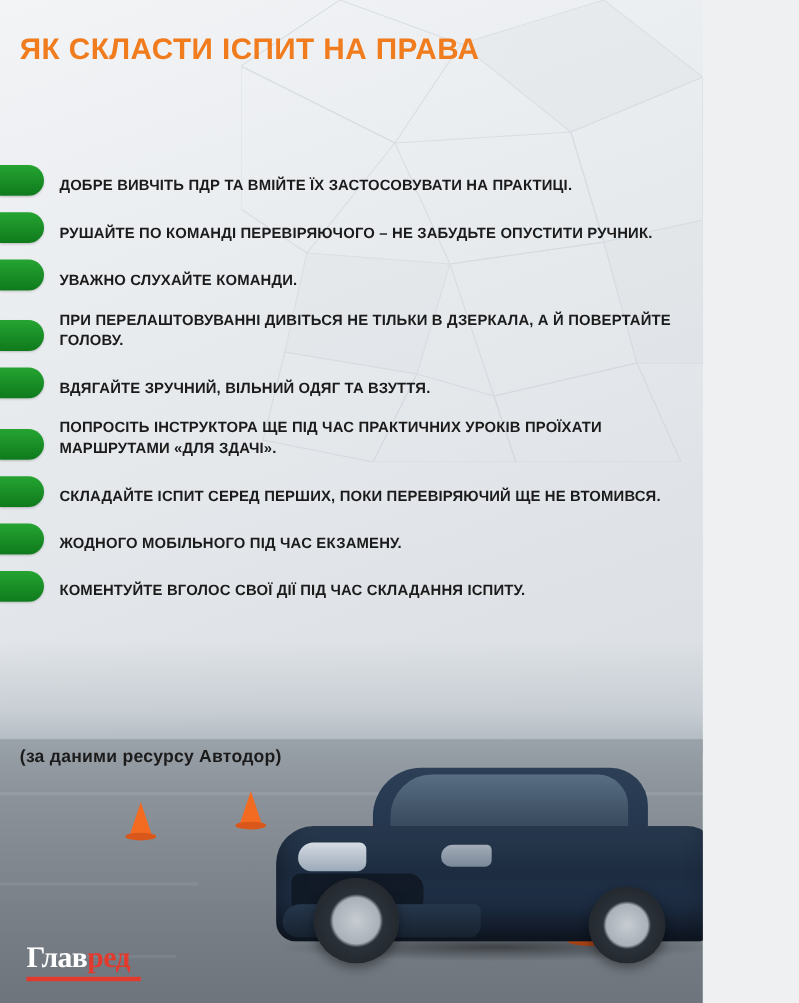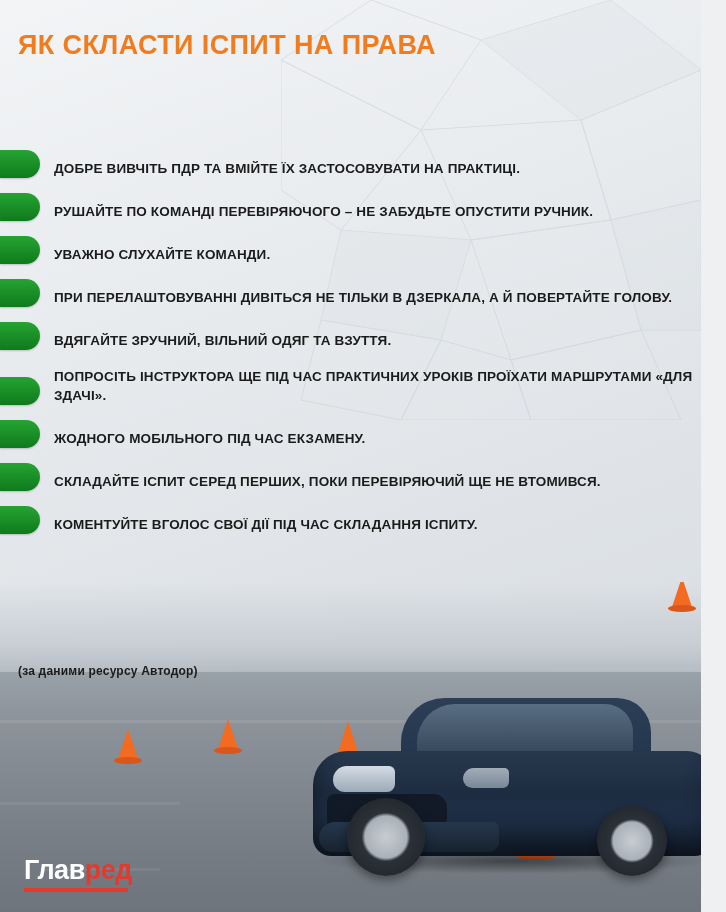--- a/index.html
+++ b/index.html
@@ -9,21 +9,21 @@
   body {
     width: 726px;
     height: 912px;
     font-family: "Liberation Sans", sans-serif;
     background: #eef0f2;
     overflow: hidden;
   }
 
   .poster {
     position: relative;
-    width: 701px;
+    width: 639px;
     height: 912px;
     background:
       linear-gradient(160deg, #f2f4f6 0%, #e7eaed 35%, #dfe3e7 60%, #d6dbe0 100%);
     overflow: hidden;
   }
 
   
   .poly-bg {
     position: absolute;
     top: 0;
@@ -255,37 +255,38 @@
     line-height: 1.42;
     letter-spacing: 0.15px;
     text-transform: uppercase;
     padding-top: 4px;
     max-width: 672px;
   }
 
   .source {
     position: absolute;
     left: 18px;
-    top: 664px;
-    font-size: 12px;
+    top: 680px;
+    font-size: 16px;
     font-weight: bold;
     color: #1b1b1b;
     letter-spacing: 0.2px;
     z-index: 6;
   }
 
   
   .logo {
     position: absolute;
     left: 24px;
     bottom: 26px;
     z-index: 7;
     font-size: 27px;
     font-weight: bold;
     letter-spacing: -0.5px;
+    font-family: Liberation Serif, serif;
   }
   .logo .part1 { color: #ffffff; }
   .logo .part2 { color: #e23b2e; }
   .logo-underline {
     position: absolute;
     left: 24px;
     bottom: 20px;
     width: 104px;
     height: 4px;
     background: #e23b2e;
@@ -386,25 +387,25 @@
     <div class="tip">
       <div class="bullet"></div>
       <div class="tip-text">Вдягайте зручний, вільний одяг та взуття.</div>
     </div>
     <div class="tip">
       <div class="bullet"></div>
       <div class="tip-text">Попросіть інструктора ще під час практичних уроків проїхати маршрутами «для здачі».</div>
     </div>
     <div class="tip">
       <div class="bullet"></div>
+      <div class="tip-text">Складайте іспит серед перших, поки перевіряючий ще не втомився.</div>
+    </div>
+    <div class="tip">
+      <div class="bullet"></div>
       <div class="tip-text">Жодного мобільного під час екзамену.</div>
-    </div>
-    <div class="tip">
-      <div class="bullet"></div>
-      <div class="tip-text">Складайте іспит серед перших, поки перевіряючий ще не втомився.</div>
     </div>
     <div class="tip">
       <div class="bullet"></div>
       <div class="tip-text">Коментуйте вголос свої дії під час складання іспиту.</div>
     </div>
   </div>
 
   <div class="source">(за даними ресурсу Автодор)</div>
 
   <div class="logo">

